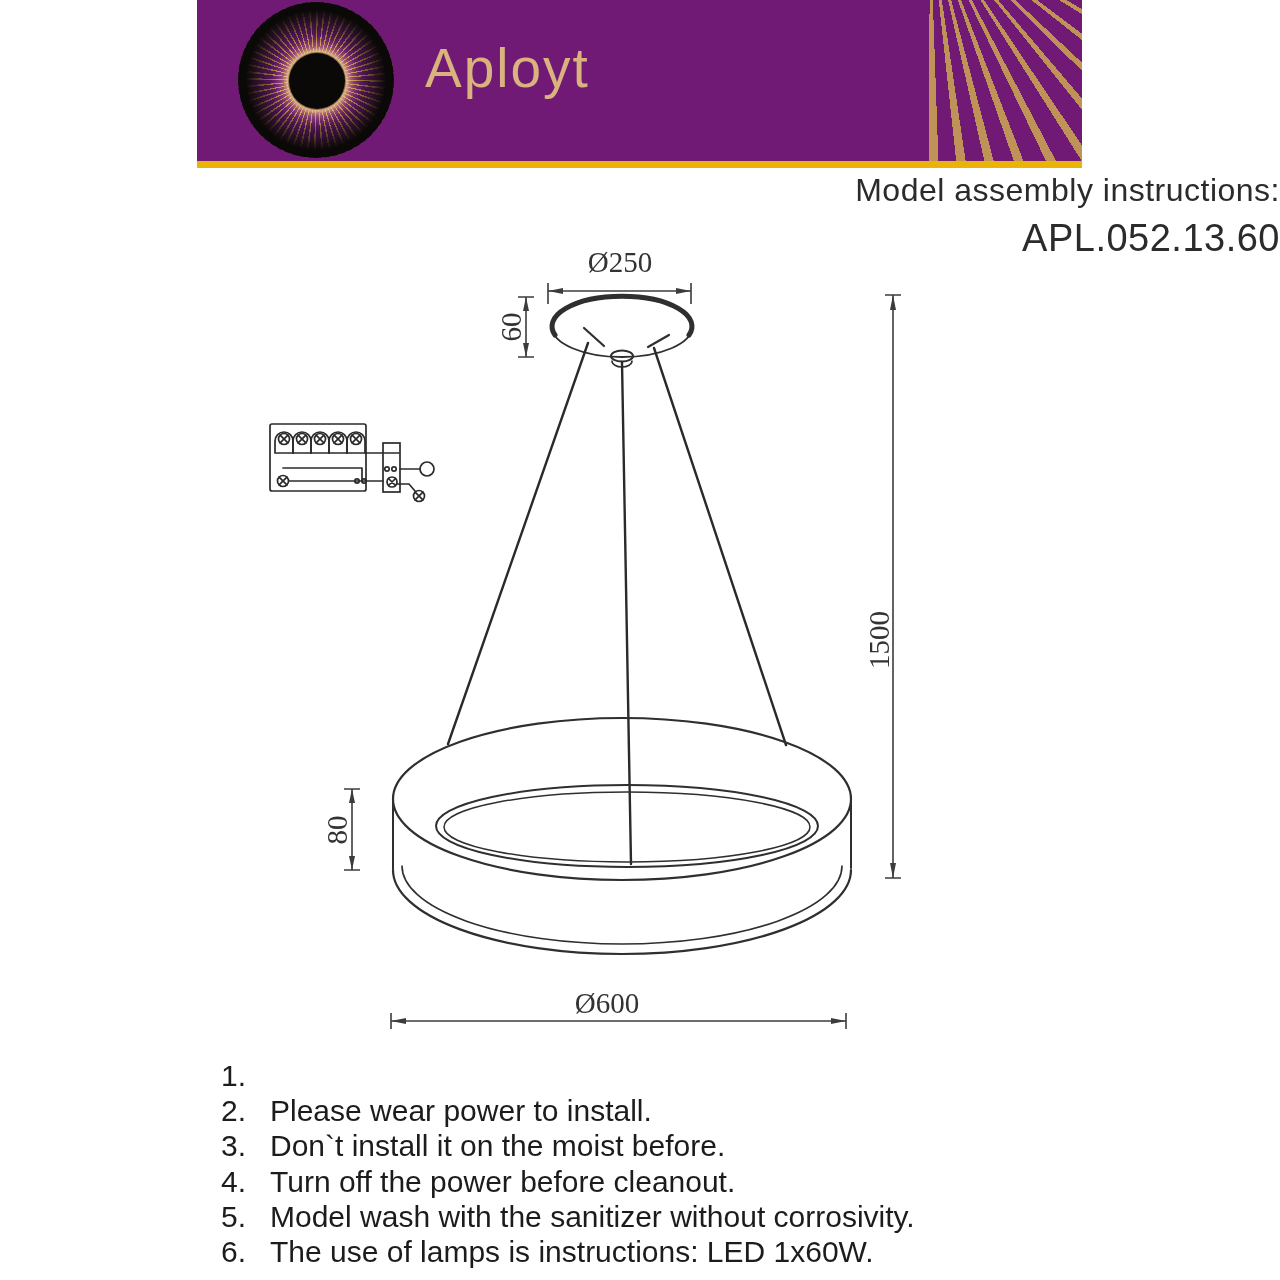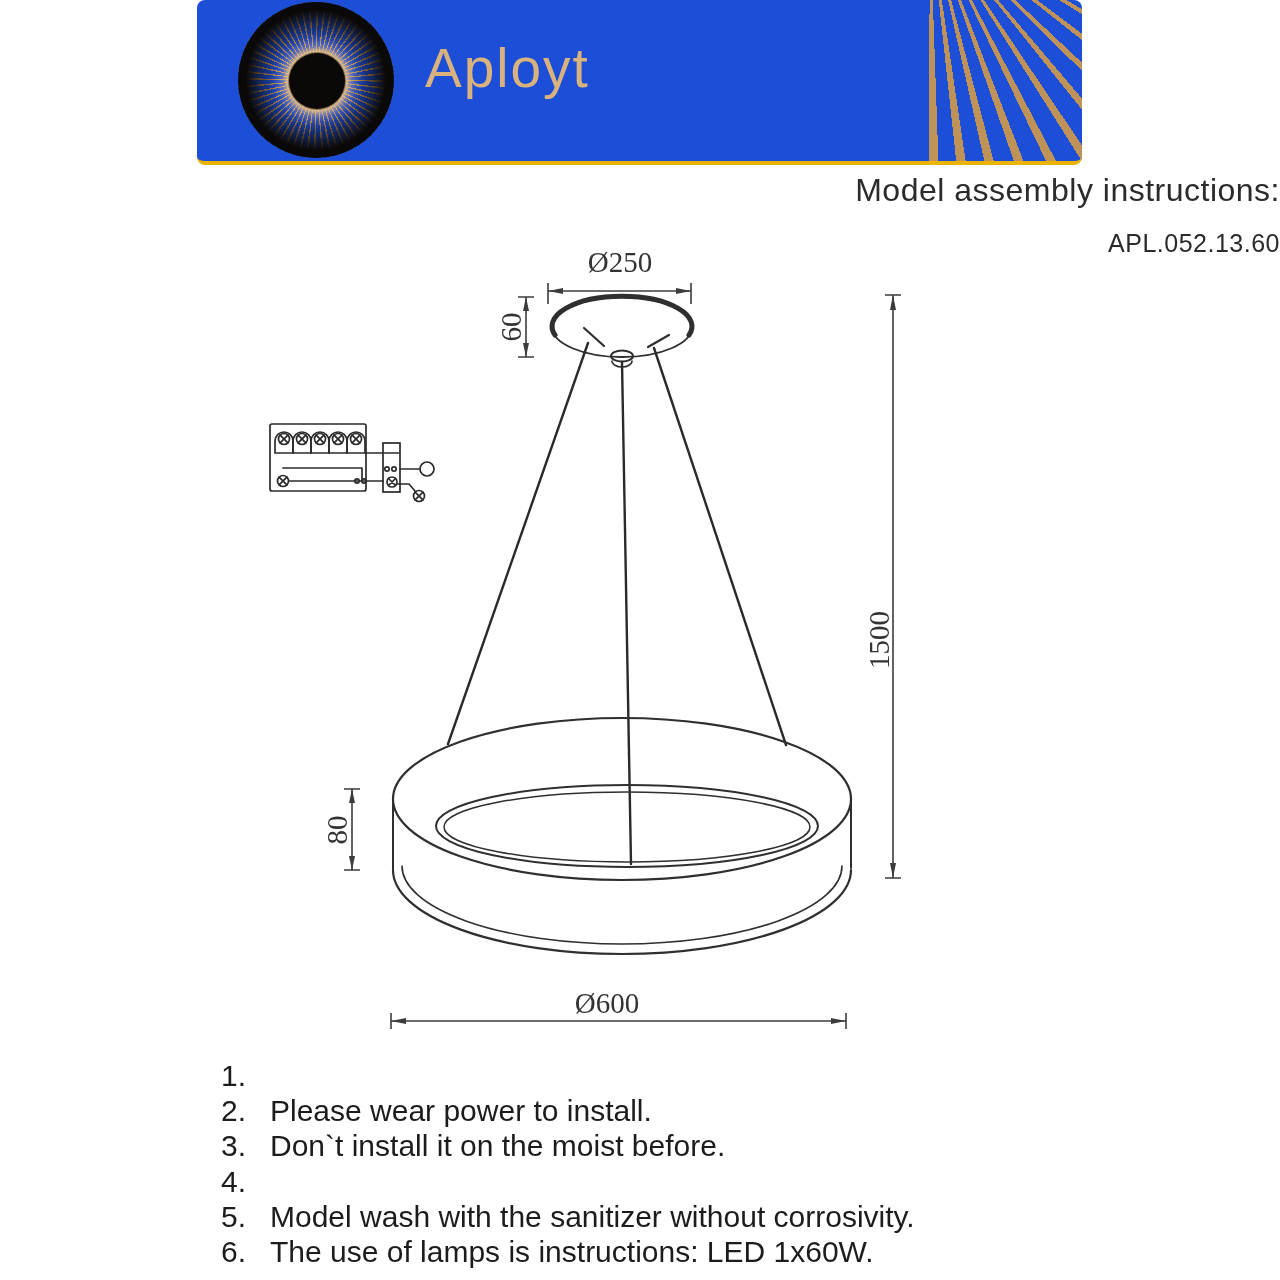--- a/index.html
+++ b/index.html
@@ -3,21 +3,21 @@
 <meta charset="utf-8">
 <style>
   html,body{margin:0;padding:0;}
   body{
     width:1280px;height:1280px;position:relative;background:#ffffff;overflow:hidden;
     font-family:"Liberation Sans", sans-serif;
   }
   
   .banner{
     position:absolute;left:197px;top:0;width:885px;height:161px;
-    background:#1d4ed8;border-bottom:4px solid #eab308;overflow:hidden;border-radius:8px;
+    background:#701a75;border-bottom:7px solid #eab308;overflow:hidden;
   }
   .sunburst{position:absolute;left:41px;top:2px;width:156px;height:156px;}
   .sunburst .srays{
     position:absolute;inset:0;border-radius:50%;
     background:repeating-conic-gradient(#c9995c 0deg 1.6deg, rgba(11,9,7,0) 1.6deg 6deg);
   }
   .sunburst .fade{
     position:absolute;inset:0;border-radius:50%;
     background:radial-gradient(circle closest-side, rgba(11,9,7,0) 0 46%, #0b0907 90%);
   }
@@ -42,21 +42,21 @@
       #bf9257 32deg 33.8deg,  rgba(0,0,0,0) 33.8deg 38.4deg,
       #bf9257 38.4deg 40.3deg, rgba(0,0,0,0) 40.3deg 44.8deg,
       #bf9257 44.8deg 46.8deg, rgba(0,0,0,0) 46.8deg 51.2deg,
       #bf9257 51.2deg 53.3deg, rgba(0,0,0,0) 53.3deg 57.6deg,
       #bf9257 57.6deg 59.8deg, rgba(0,0,0,0) 59.8deg 64deg,
       #bf9257 64deg 66.3deg,  rgba(0,0,0,0) 66.3deg 360deg);
   }
   
   .titleblock{position:absolute;left:0;top:172px;width:1280px;text-align:right;color:#2b2b2b;}
   .titleblock .t1{font-size:32px;letter-spacing:0.5px;}
-  .titleblock .t2{font-size:25px;letter-spacing:0.5px;margin-top:20px;}
+  .titleblock .t2{font-size:38px;letter-spacing:0.5px;margin-top:8px;}
   
   svg.drawing{position:absolute;left:0;top:0;width:1280px;height:1280px;}
   .dimtext{font-family:"Liberation Serif", serif;font-size:29px;fill:#333333;}
   
   .instructions{position:absolute;left:221px;top:1058px;color:#1c1c1c;font-size:30px;}
   .inst{display:flex;line-height:35.2px;white-space:nowrap;}
   .inst .num{display:inline-block;width:49px;flex:0 0 49px;}
 </style>
 </head>
 <body>
@@ -192,20 +192,21 @@
   <div class="inst">
     <span class="num">2.</span>
     <span class="txt">Please wear power to install.</span>
   </div>
   <div class="inst">
     <span class="num">3.</span>
     <span class="txt">Don`t install it on the moist before.</span>
   </div>
   <div class="inst">
     <span class="num">4.</span>
+    <span class="txt">Turn off the power before cleanout.</span>
   </div>
   <div class="inst">
     <span class="num">5.</span>
     <span class="txt">Model wash with the sanitizer without corrosivity.</span>
   </div>
   <div class="inst">
     <span class="num">6.</span>
     <span class="txt">The use of lamps is instructions: LED 1x60W.</span>
   </div>
 </div>

